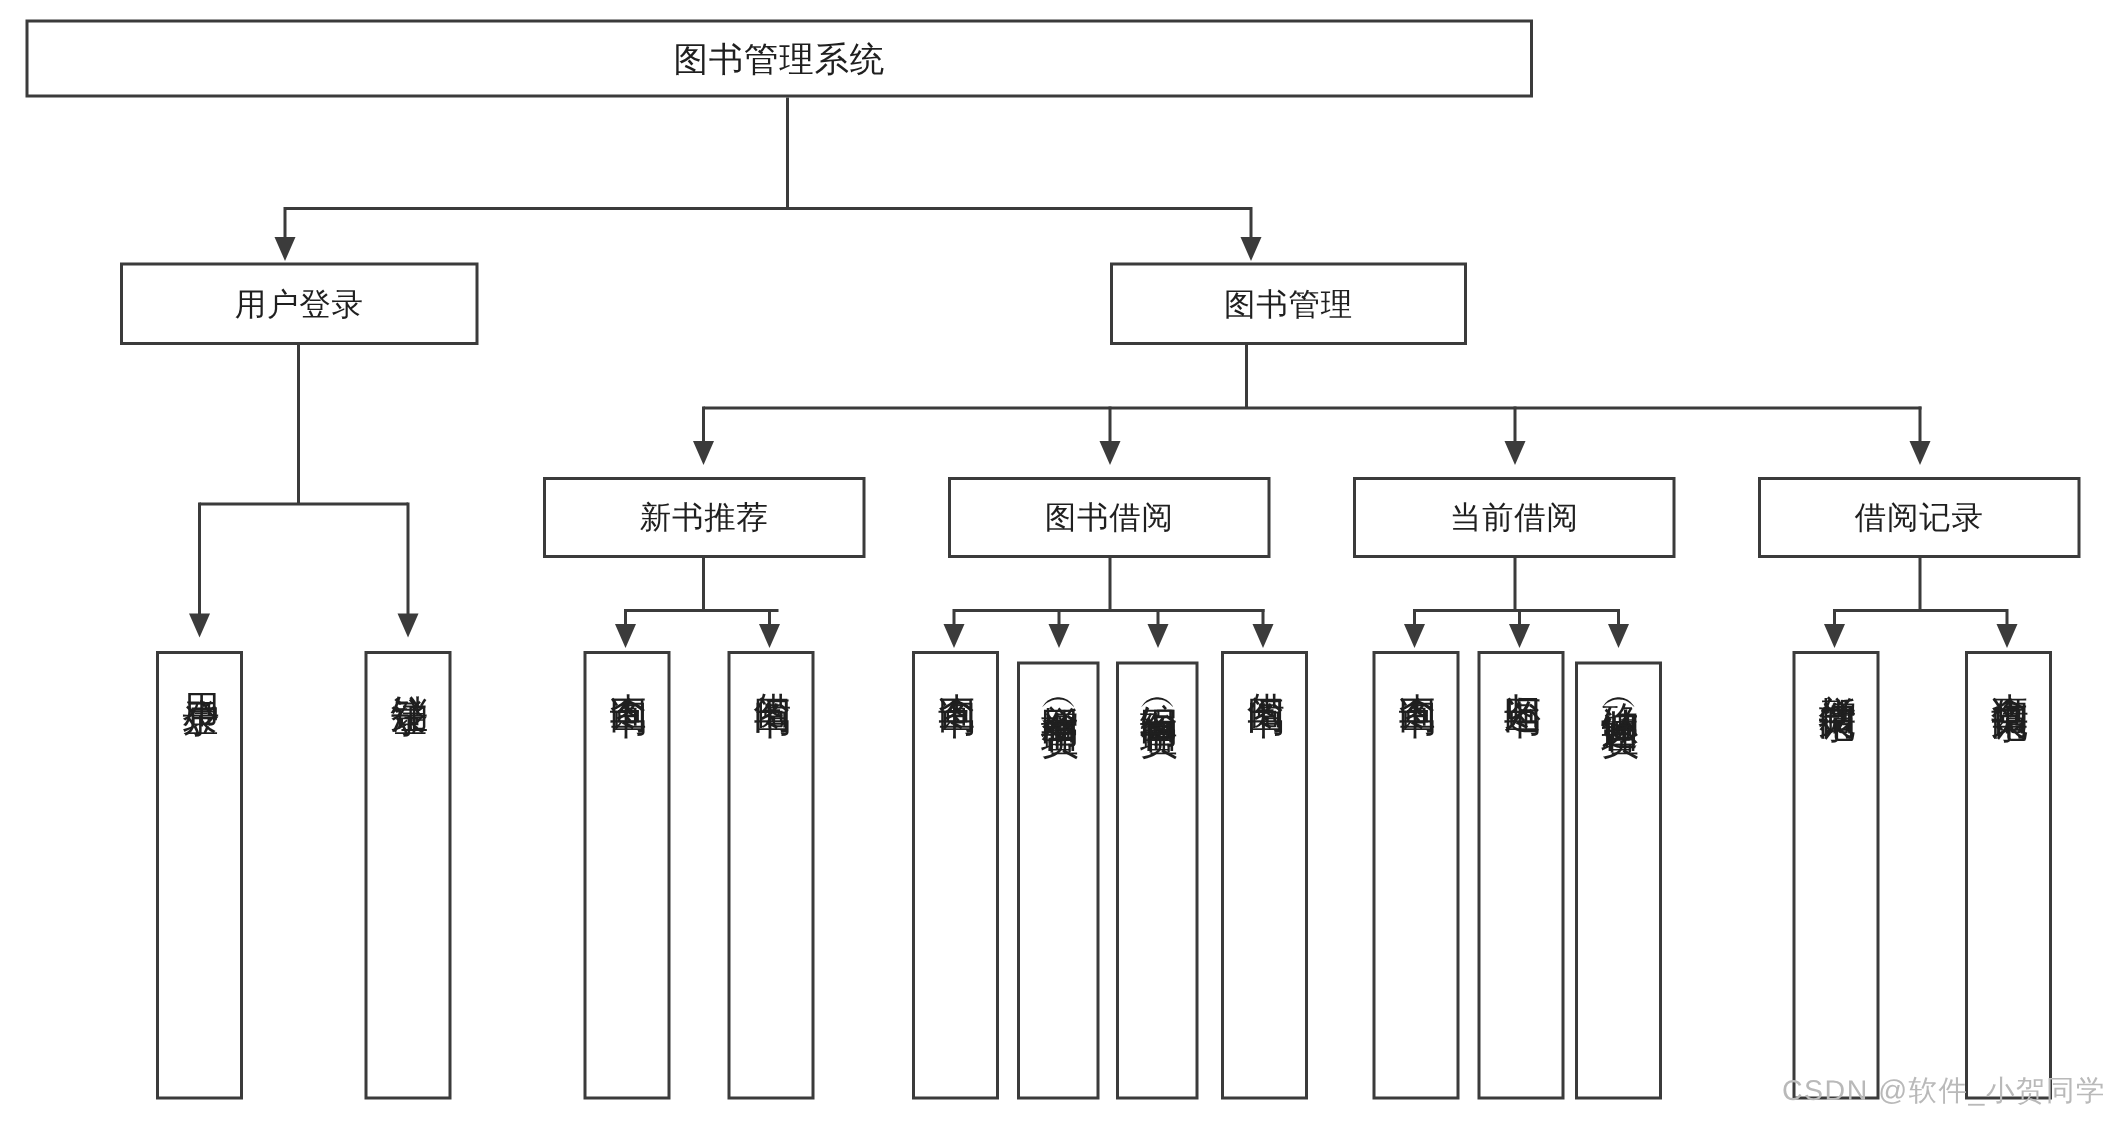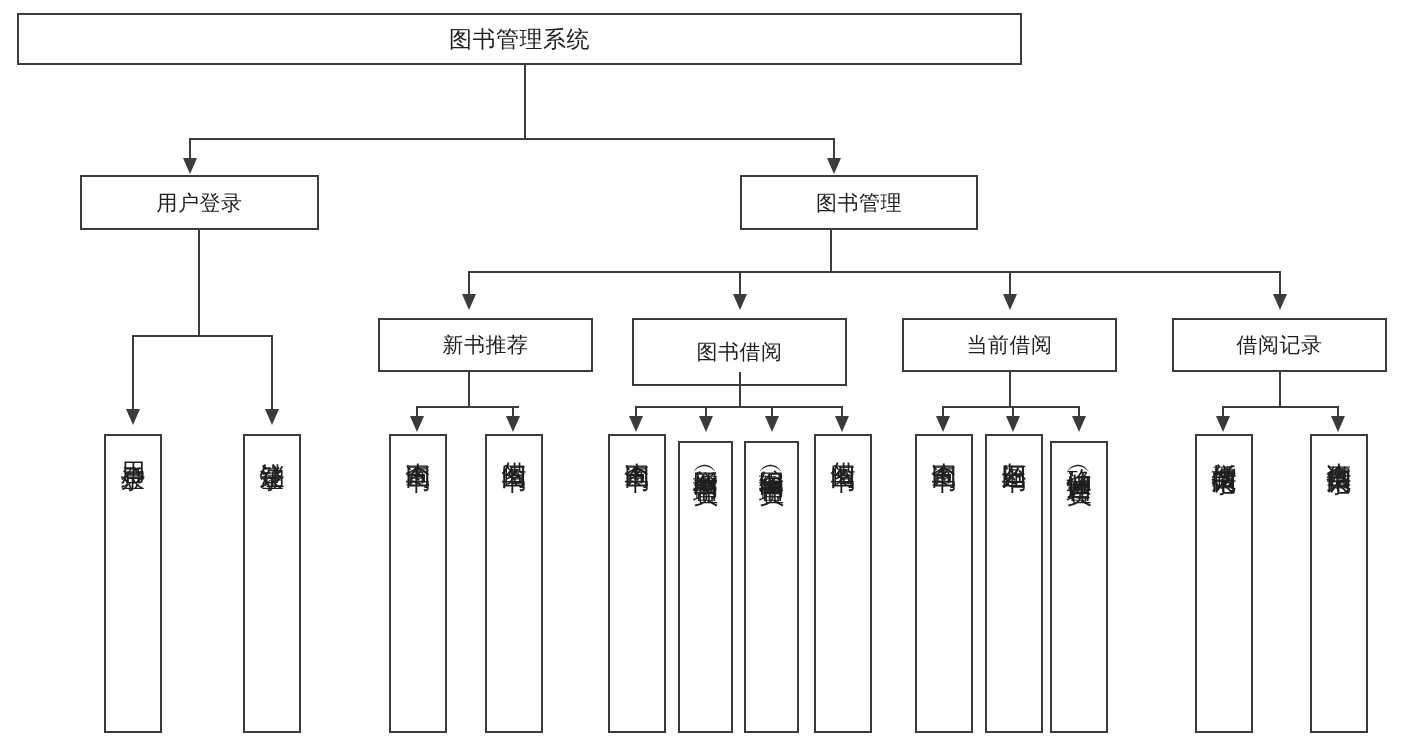--- a/index.html
+++ b/index.html
@@ -110,24 +110,24 @@
 
   <div class="vline" style="left:739px;top:271px;width:2px;height:25px;"></div>
   <div class="arrow" style="left:733px;top:294px;"></div>
 
   <div class="vline" style="left:1009px;top:271px;width:2px;height:25px;"></div>
   <div class="arrow" style="left:1003px;top:294px;"></div>
 
   <div class="vline" style="left:1279px;top:271px;width:2px;height:25px;"></div>
   <div class="arrow" style="left:1273px;top:294px;"></div>
 
-  <div class="node lvl2" style="left:362px;top:318px;width:215px;height:54px;margin-left:16px;">
+  <div class="node lvl2" style="left:362px;top:318px;width:215px;height:54px;">
     <span>新书推荐</span>
   </div>
-  <div class="node lvl2" style="left:632px;top:318px;width:215px;height:68px;">
+  <div class="node lvl2" style="left:632px;top:318px;width:215px;height:54px;">
     <span>图书借阅</span>
   </div>
   <div class="node lvl2" style="left:1172px;top:318px;width:215px;height:54px;">
     <span>借阅记录</span>
   </div>
   <div class="node lvl2" style="left:902px;top:318px;width:215px;height:54px;">
     <span>当前借阅</span>
   </div>
 
   <div class="vline" style="left:468px;top:372px;width:2px;height:35px;"></div>
@@ -201,14 +201,15 @@
     <span class="vtxt">确认归还（管理员）</span>
   </div>
 
   <div class="leaf" style="left:1195px;top:434px;width:58px;height:299px;">
     <span class="vtxt">新增借阅记录</span>
   </div>
   <div class="leaf" style="left:1310px;top:434px;width:58px;height:299px;">
     <span class="vtxt">查询借阅记录</span>
   </div>
 
+  <div class="watermark" style="left:1188px;top:714px;">CSDN @软件_小贺同学</div>
 
 </div>
 
 </body></html>

